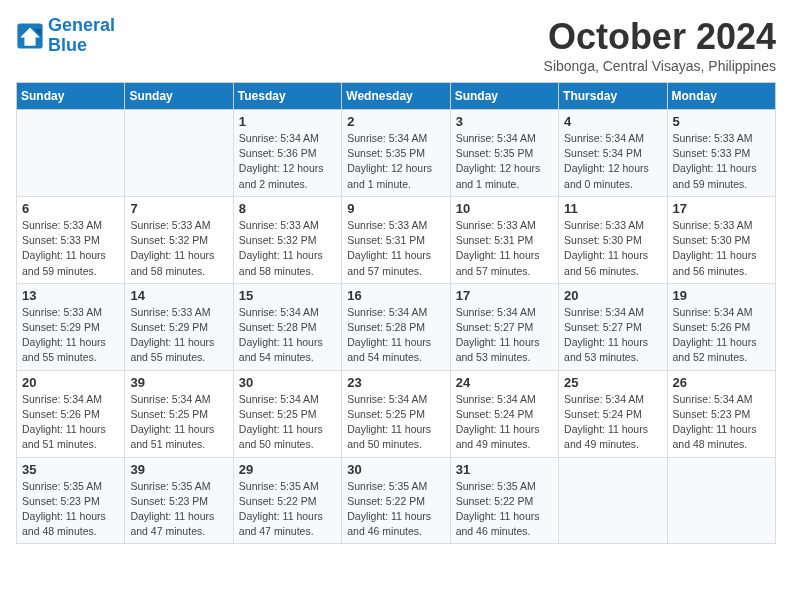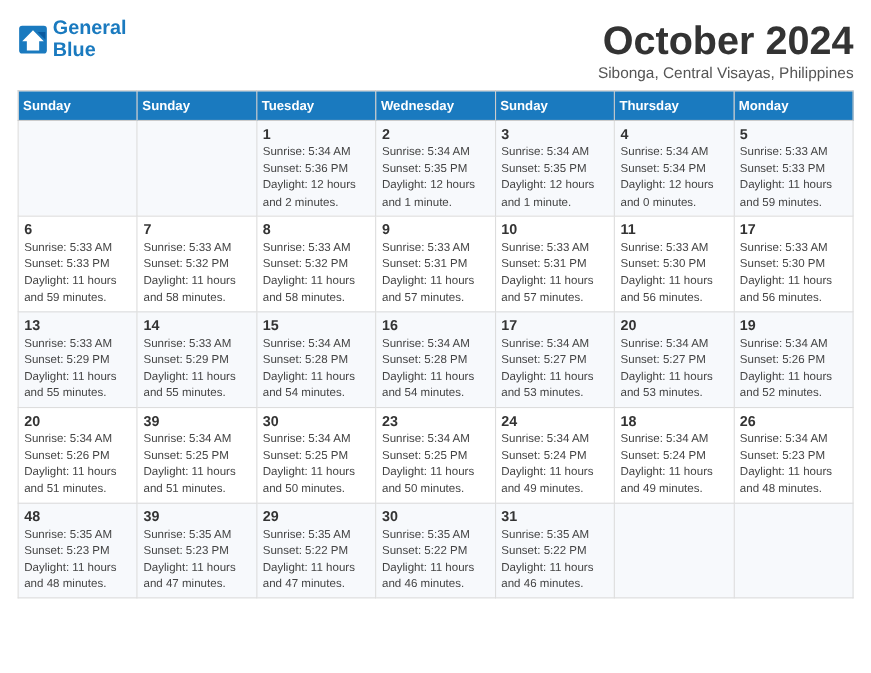--- a/index.html
+++ b/index.html
@@ -299,37 +299,37 @@
 and 50 minutes.</div>
         </td>
         <td>
           <span class="day-num">24</span>
           <div class="day-detail" style="white-space: pre-line;">Sunrise: 5:34 AM
 Sunset: 5:24 PM
 Daylight: 11 hours
 and 49 minutes.</div>
         </td>
         <td>
-          <span class="day-num">18</span>
+          <span class="day-num">25</span>
           <div class="day-detail" style="white-space: pre-line;">Sunrise: 5:34 AM
 Sunset: 5:24 PM
 Daylight: 11 hours
 and 49 minutes.</div>
         </td>
         <td>
           <span class="day-num">26</span>
           <div class="day-detail" style="white-space: pre-line;">Sunrise: 5:34 AM
 Sunset: 5:23 PM
 Daylight: 11 hours
 and 48 minutes.</div>
         </td>
       </tr>
       <tr>
         <td>
-          <span class="day-num">48</span>
+          <span class="day-num">35</span>
           <div class="day-detail" style="white-space: pre-line;">Sunrise: 5:35 AM
 Sunset: 5:23 PM
 Daylight: 11 hours
 and 48 minutes.</div>
         </td>
         <td>
           <span class="day-num">39</span>
           <div class="day-detail" style="white-space: pre-line;">Sunrise: 5:35 AM
 Sunset: 5:23 PM
 Daylight: 11 hours

